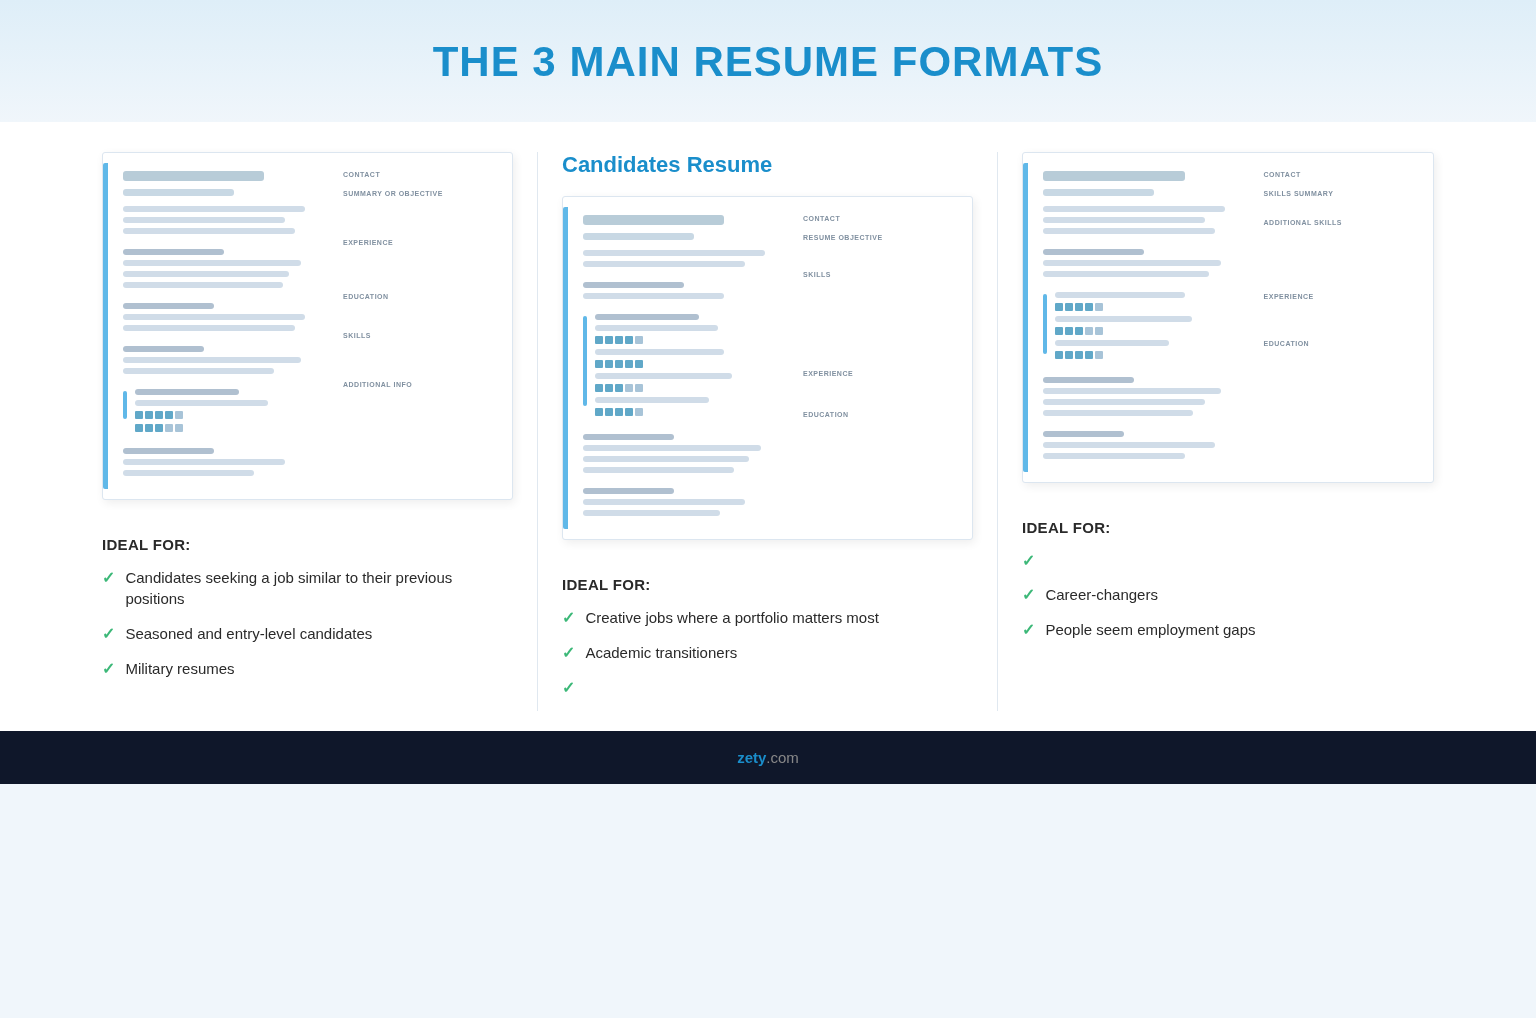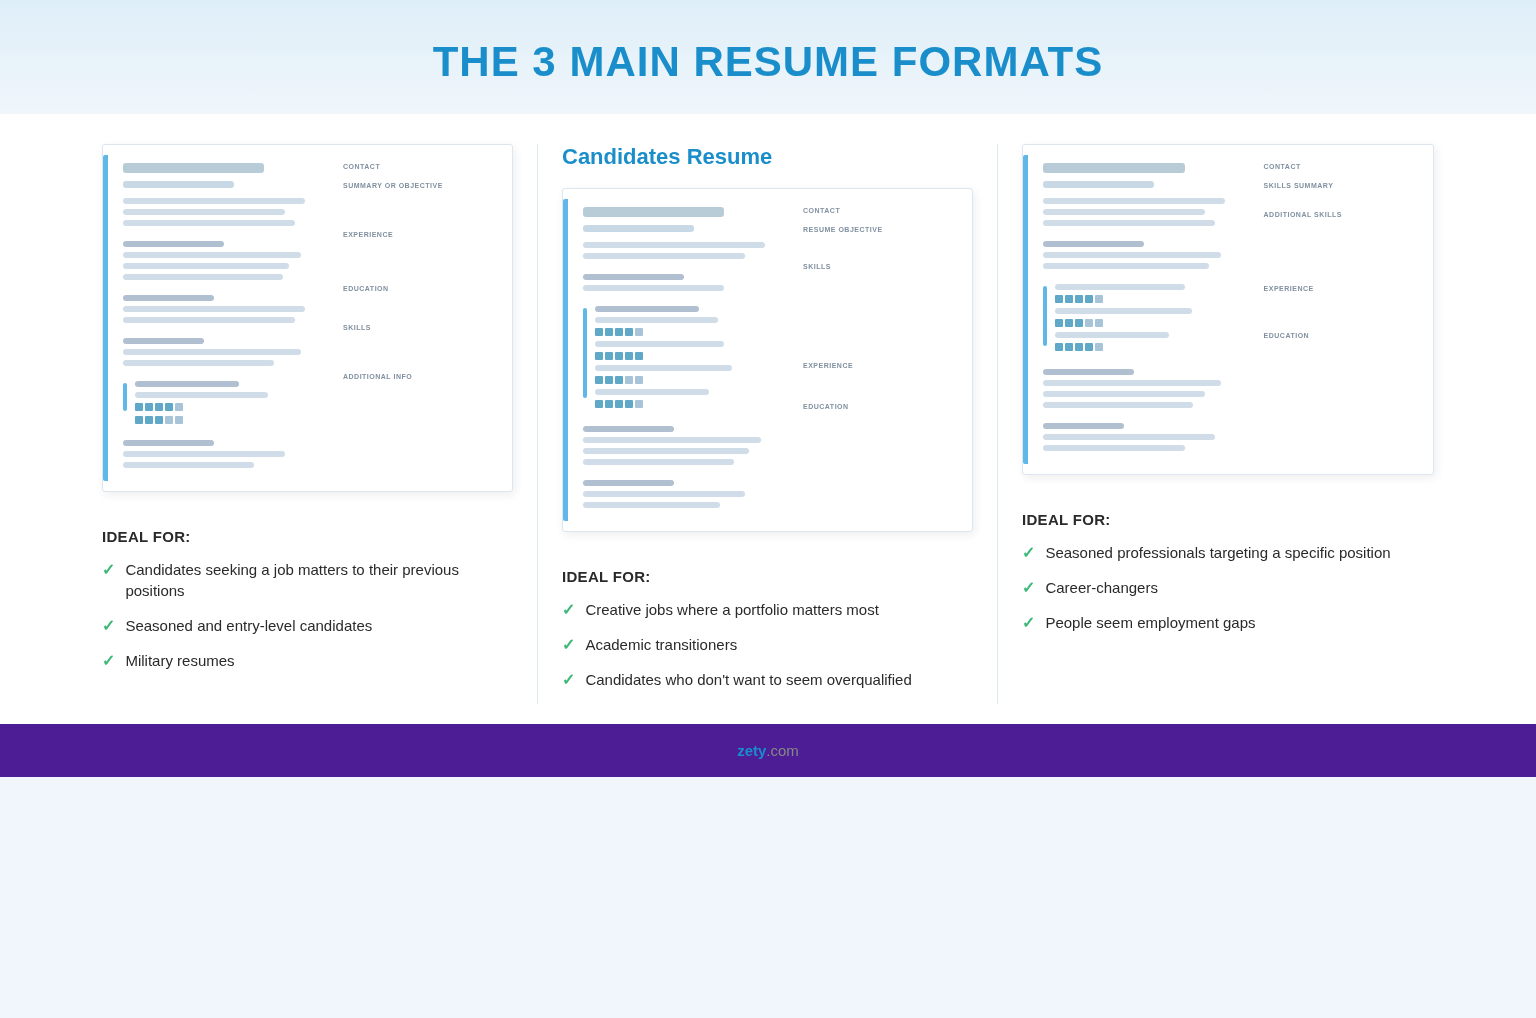--- a/index.html
+++ b/index.html
@@ -6,21 +6,21 @@
     body {
       font-family: 'Arial', sans-serif;
       background: #f0f6fb;
       min-height: 1018px;
       width: 1536px;
       overflow-x: hidden;
     }
     .header-band {
       background: linear-gradient(180deg, #deeef8 0%, #f0f6fb 100%);
       text-align: center;
-      padding: 38px 20px 28px;
+      padding: 38px 20px 36px;
     }
     .main-title {
       font-size: 42px;
       font-weight: 900;
       color: #1a8ecb;
       letter-spacing: 1px;
       text-transform: uppercase;
     }
     .content-area {
       display: flex;
@@ -127,21 +127,21 @@
       font-weight: 700;
     }
     .ideal-text {
       font-size: 15px;
       color: #2a2a2a;
       line-height: 1.4;
     }
     .footer-brand {
       text-align: center;
       padding: 18px;
-      background: #4c1d95;
+      background: #0f172a;
       color: #888;
       font-size: 15px;
     }
     .footer-brand span.zety {
       color: #1a8ecb;
       font-weight: 700;
     }
     .footer-brand span.domain {
       color: #888;
     }
@@ -244,21 +244,21 @@
         <div class="right-section">
           <div class="right-label">ADDITIONAL INFO</div>
         </div>
       </div>
     </div>
 
     <div class="ideal-section">
       <div class="ideal-title">IDEAL FOR:</div>
       <div class="ideal-item">
         <span class="check-icon">✓</span>
-        <span class="ideal-text">Candidates seeking a job matters to their previous positions</span>
+        <span class="ideal-text">Candidates seeking a job similar to their previous positions</span>
       </div>
       <div class="ideal-item">
         <span class="check-icon">✓</span>
         <span class="ideal-text">Seasoned and entry-level candidates</span>
       </div>
       <div class="ideal-item">
         <span class="check-icon">✓</span>
         <span class="ideal-text">Military resumes</span>
       </div>
     </div>
@@ -354,21 +354,20 @@
       <div class="ideal-item">
         <span class="check-icon">✓</span>
         <span class="ideal-text">Creative jobs where a portfolio matters most</span>
       </div>
       <div class="ideal-item">
         <span class="check-icon">✓</span>
         <span class="ideal-text">Academic transitioners</span>
       </div>
       <div class="ideal-item">
         <span class="check-icon">✓</span>
-        <span class="ideal-text">Candidates who don't want to seem overqualified</span>
       </div>
     </div>
   </div>
 
   <div class="column">
 
     <div class="resume-mockup">
       <div class="resume-left">
         <div class="resume-left-accent"></div>
         <div style="padding-left:10px;">
@@ -440,21 +439,20 @@
         <div class="right-section">
           <div class="right-label">EDUCATION</div>
         </div>
       </div>
     </div>
 
     <div class="ideal-section">
       <div class="ideal-title">IDEAL FOR:</div>
       <div class="ideal-item">
         <span class="check-icon">✓</span>
-        <span class="ideal-text">Seasoned professionals targeting a specific position</span>
       </div>
       <div class="ideal-item">
         <span class="check-icon">✓</span>
         <span class="ideal-text">Career-changers</span>
       </div>
       <div class="ideal-item">
         <span class="check-icon">✓</span>
         <span class="ideal-text">People seem employment gaps</span>
       </div>
     </div>

